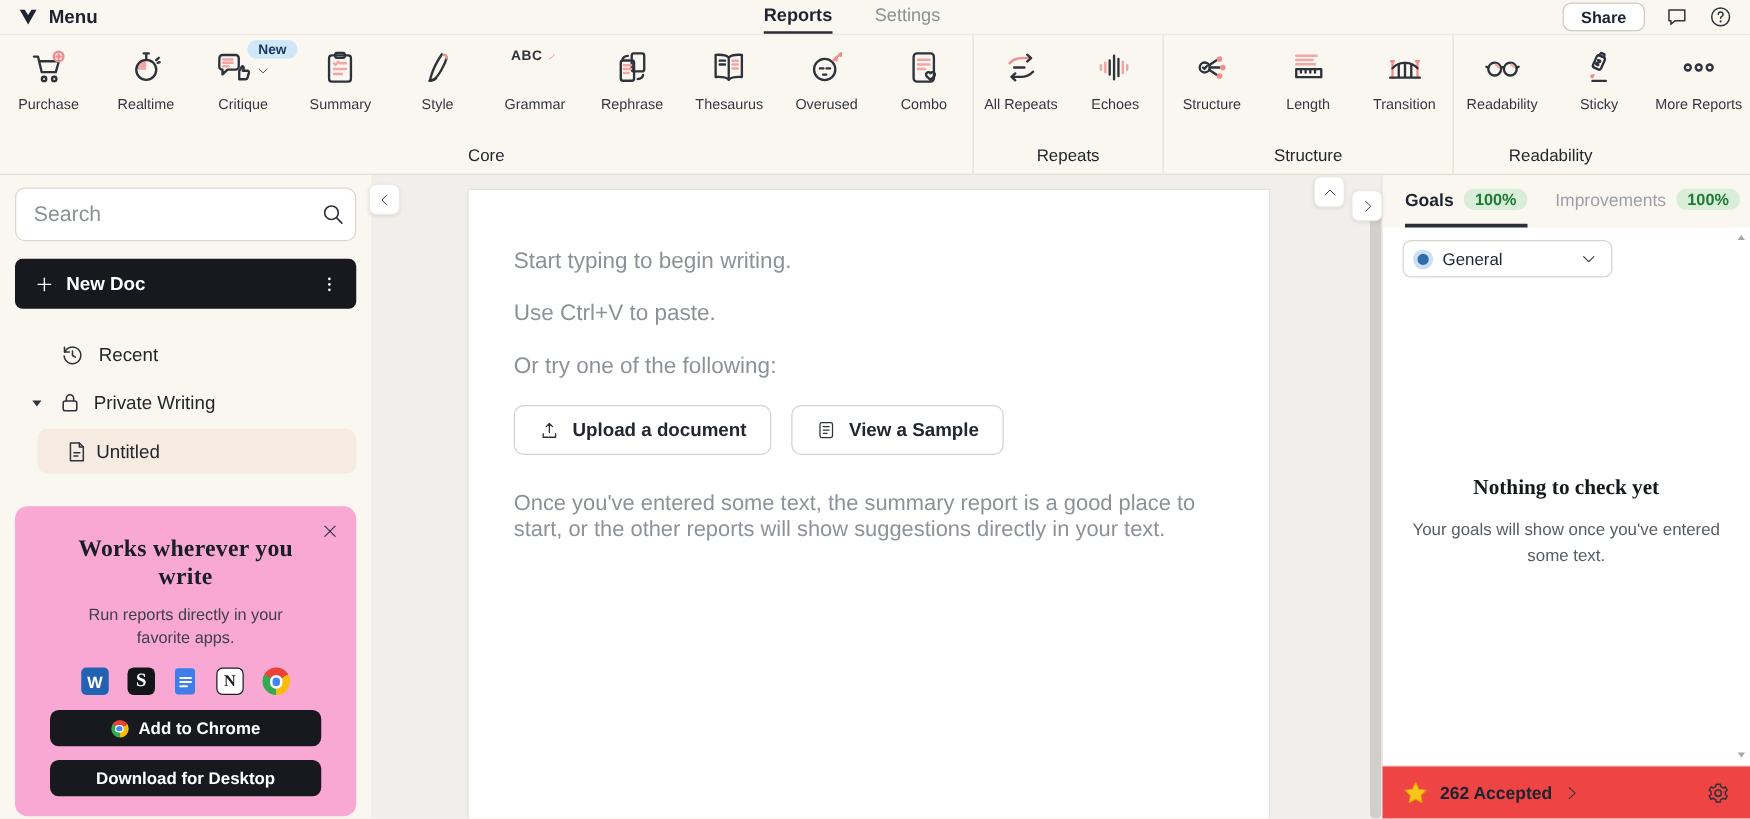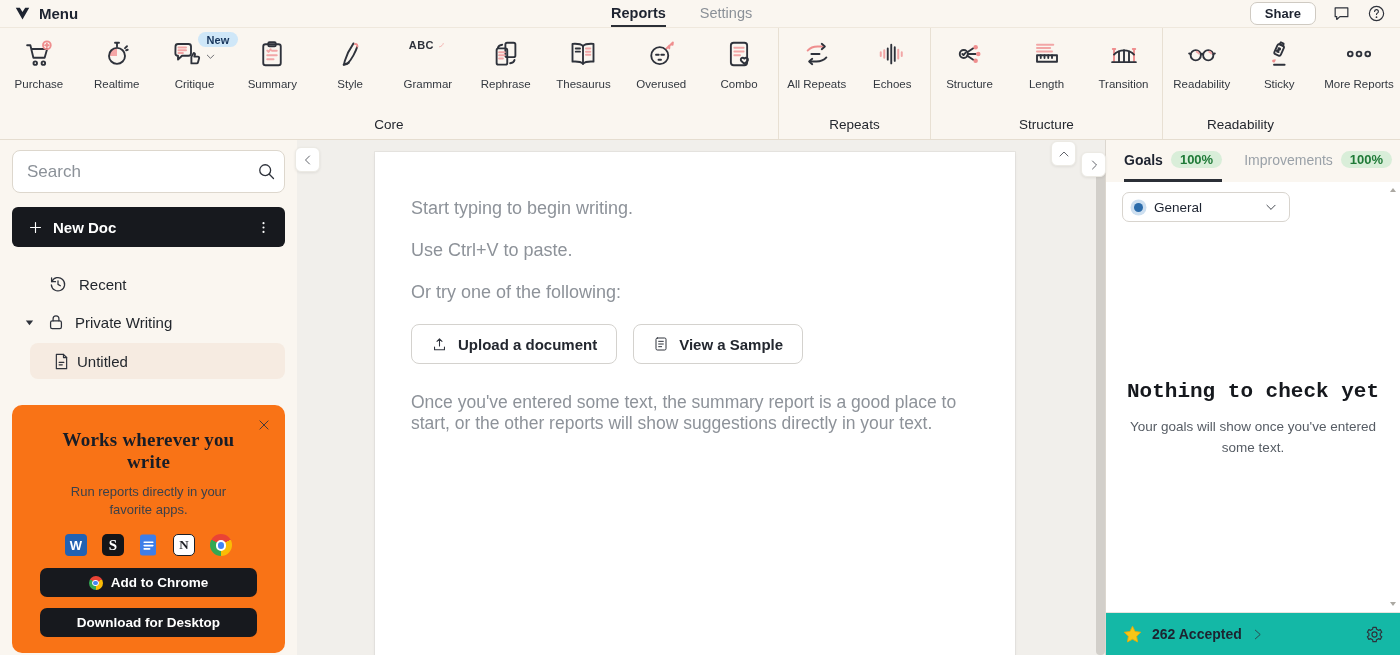--- a/index.html
+++ b/index.html
@@ -63,21 +63,21 @@
   .new-doc-label{margin-left:10px;color:#fff;font-weight:700;font-size:15px}
   .kebab{margin-left:auto;display:flex;align-items:center;padding:4px;cursor:pointer}
   .nav{margin-top:18px}
   .nav-row{height:38px;display:flex;align-items:center;font-size:15px;color:#23272d;cursor:pointer}
   .nav-recent{padding-left:36px;gap:11px}
   .nav-folder{padding-left:12px;gap:9px}
   .nav-folder .lock{margin-left:2px}
   .nav-doc{margin:2px 0 0 18px;height:36px;background:#f6ebe1;border-radius:8px;
            padding-left:22px;gap:6px;font-weight:400}
 
-  .promo{margin-top:26px;background:#f97316;border-radius:10px;padding:14px 28px 16px;position:relative}
+  .promo{margin-top:26px;background:#f9a8d4;border-radius:10px;padding:14px 28px 16px;position:relative}
   .promo-close{position:absolute;top:13px;right:14px;cursor:pointer;display:flex}
   .promo-title{font-family:"Liberation Serif",serif;font-weight:700;font-size:19px;color:#181d27;
                text-align:center;margin-top:10px;letter-spacing:.2px}
   .promo-sub{margin:10px auto 0;text-align:center;font-size:13px;color:#3c414a;width:185px;line-height:1.4}
   .apps{display:flex;justify-content:center;align-items:center;gap:15px;margin-top:15px}
   .app-sq{width:22px;height:22px;border-radius:4px;display:flex;align-items:center;justify-content:center;
           font-weight:700}
   .app-word{background:#2262b3;color:#fff;font-size:13px}
   .app-scriv{background:#141518;color:#fff;font-family:"Liberation Serif",serif;font-size:15px;border-radius:5px}
   .app-notion{background:#fff;border:1.5px solid #1d1f24;color:#1d1f24;font-family:"Liberation Serif",serif;
@@ -126,27 +126,27 @@
   .rp-tab.active{border-bottom-color:#2b2f36}
   .rp-tab.active .rp-tab-label{color:#1d2330;font-weight:700}
   .pill{background:#d9eed9;color:#1f7a37;font-weight:700;font-size:13px;padding:1px 9px;border-radius:11px}
   .rp-body{flex:1;position:relative;border-bottom:1px solid #e8e4de;overflow:hidden}
   .goal-select{margin:10px 16px;width:168px;height:30px;border:1px solid #d8d4ce;border-radius:7px;
                background:#fff;display:flex;align-items:center;gap:11px;padding:0 11px;cursor:pointer}
   .blue-dot{width:9px;height:9px;border-radius:50%;background:#2c6cab;box-shadow:0 0 0 3.5px #cddff0;flex:none}
   .goal-label{font-size:13.5px;color:#1d2330}
   .goal-select svg{margin-left:auto}
   .empty{padding-top:148px;text-align:center}
-  .empty-title{font-family:Liberation Mono, monospace;font-weight:700;font-size:21px;color:#15181d}
+  .empty-title{font-family:Liberation Serif, serif;font-weight:700;font-size:17px;color:#15181d}
   .empty-desc{margin:14px auto 0;width:252px;font-size:13.5px;color:#565c64;line-height:1.55}
   .rp-scroll-up,.rp-scroll-dn{position:absolute;right:4px;width:0;height:0;
       border-left:3.5px solid transparent;border-right:3.5px solid transparent}
   .rp-scroll-up{top:6px;border-bottom:4.5px solid #aba8a2}
   .rp-scroll-dn{bottom:6px;border-top:4.5px solid #aba8a2}
-  .rp-footer{height:42px;background:#14b8a6;display:flex;align-items:center;gap:9px;
+  .rp-footer{height:42px;background:#ef4444;display:flex;align-items:center;gap:9px;
              padding:0 16px;flex:none}
   .accepted-label{font-size:14px;font-weight:700;color:#1d2330}
   .rp-footer .spacer{flex:1}
 </style>
 </head>
 <body>
 
 <div class="app">
 
   <header class="topbar">

